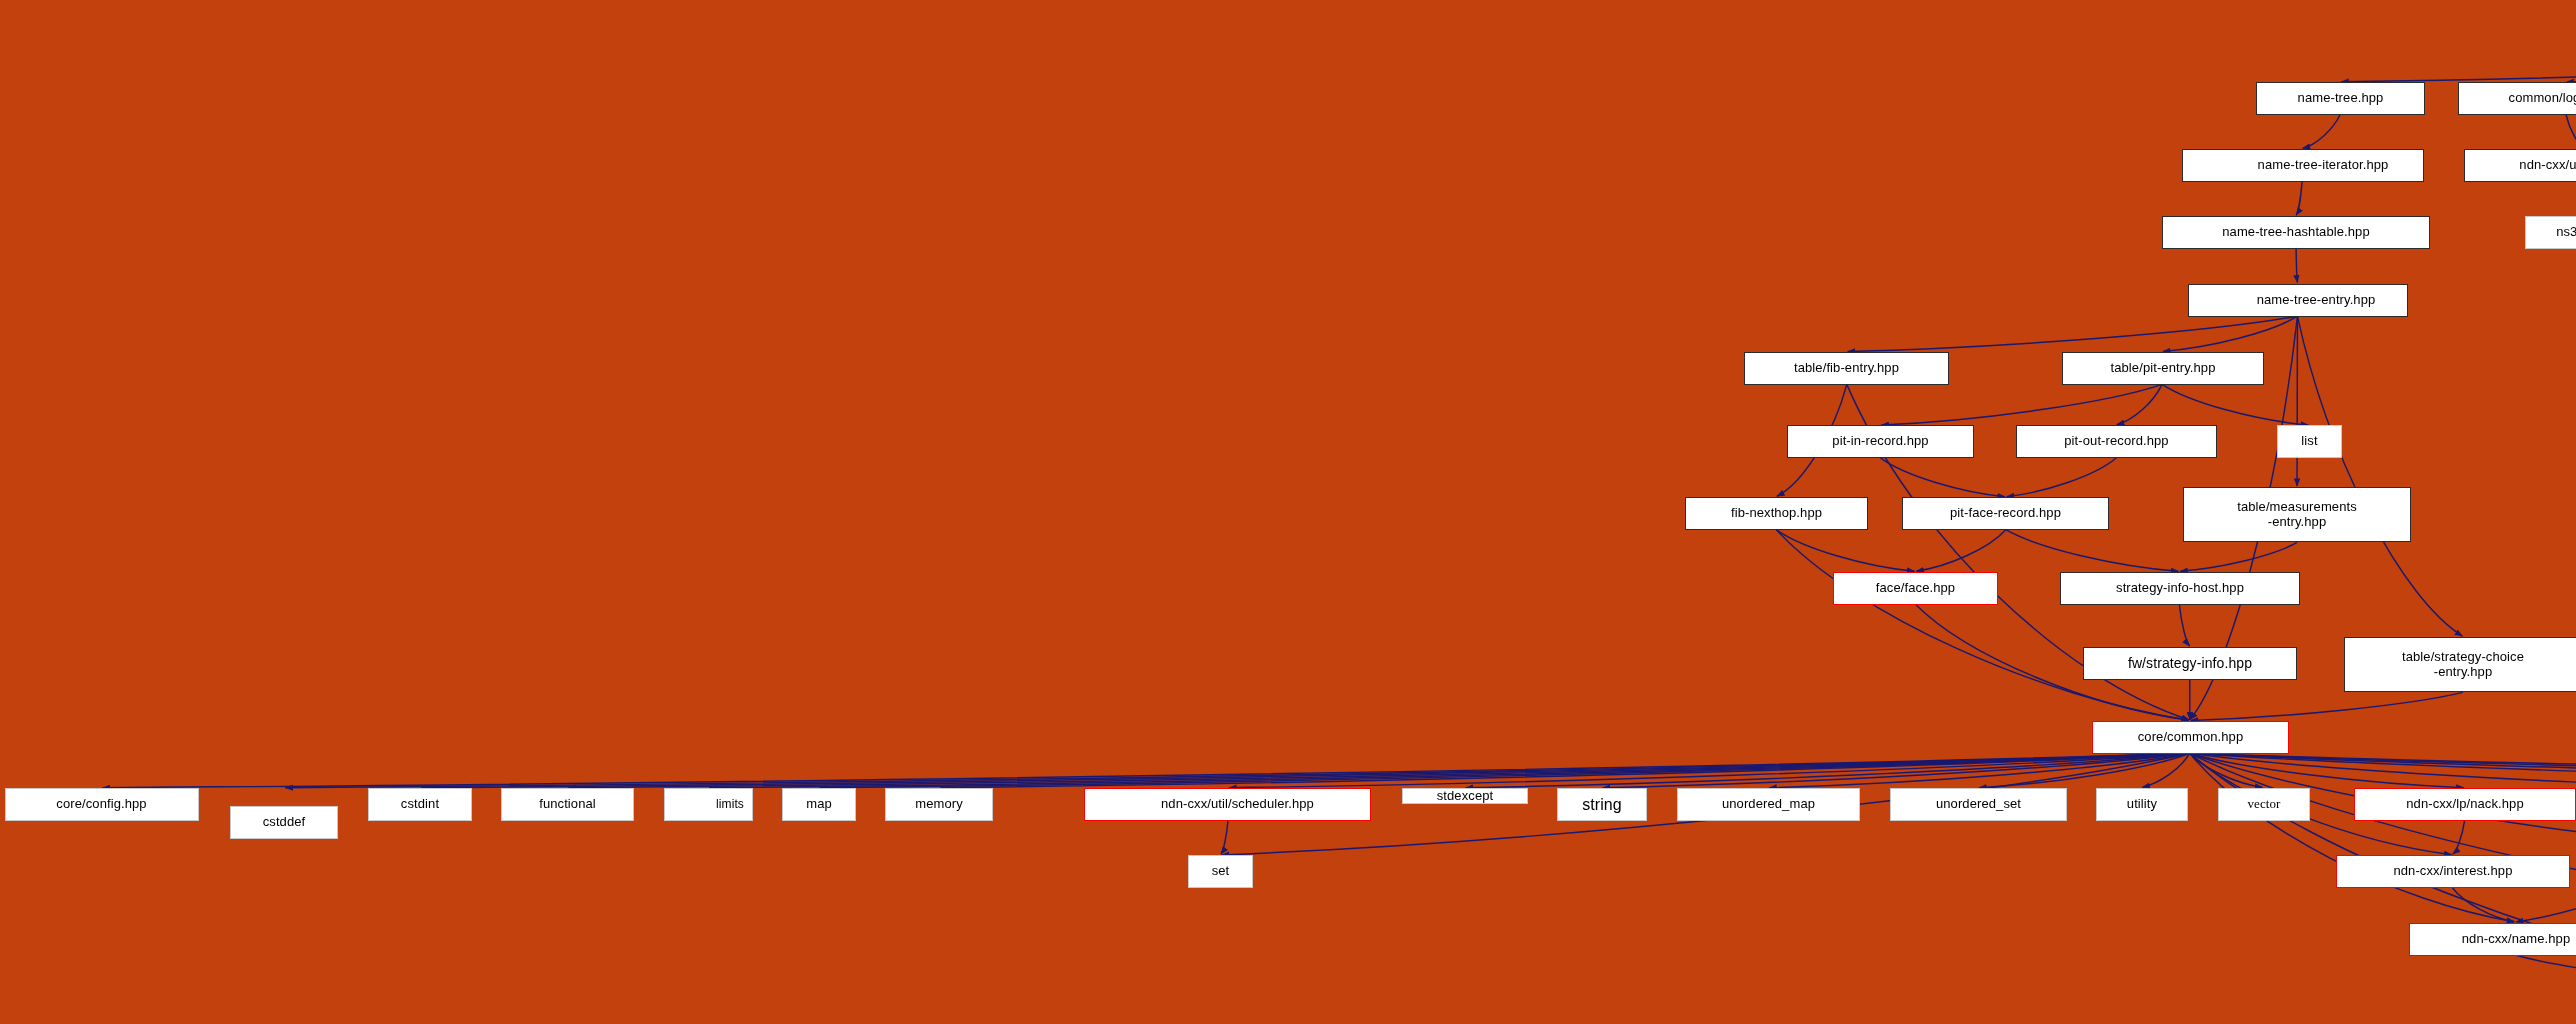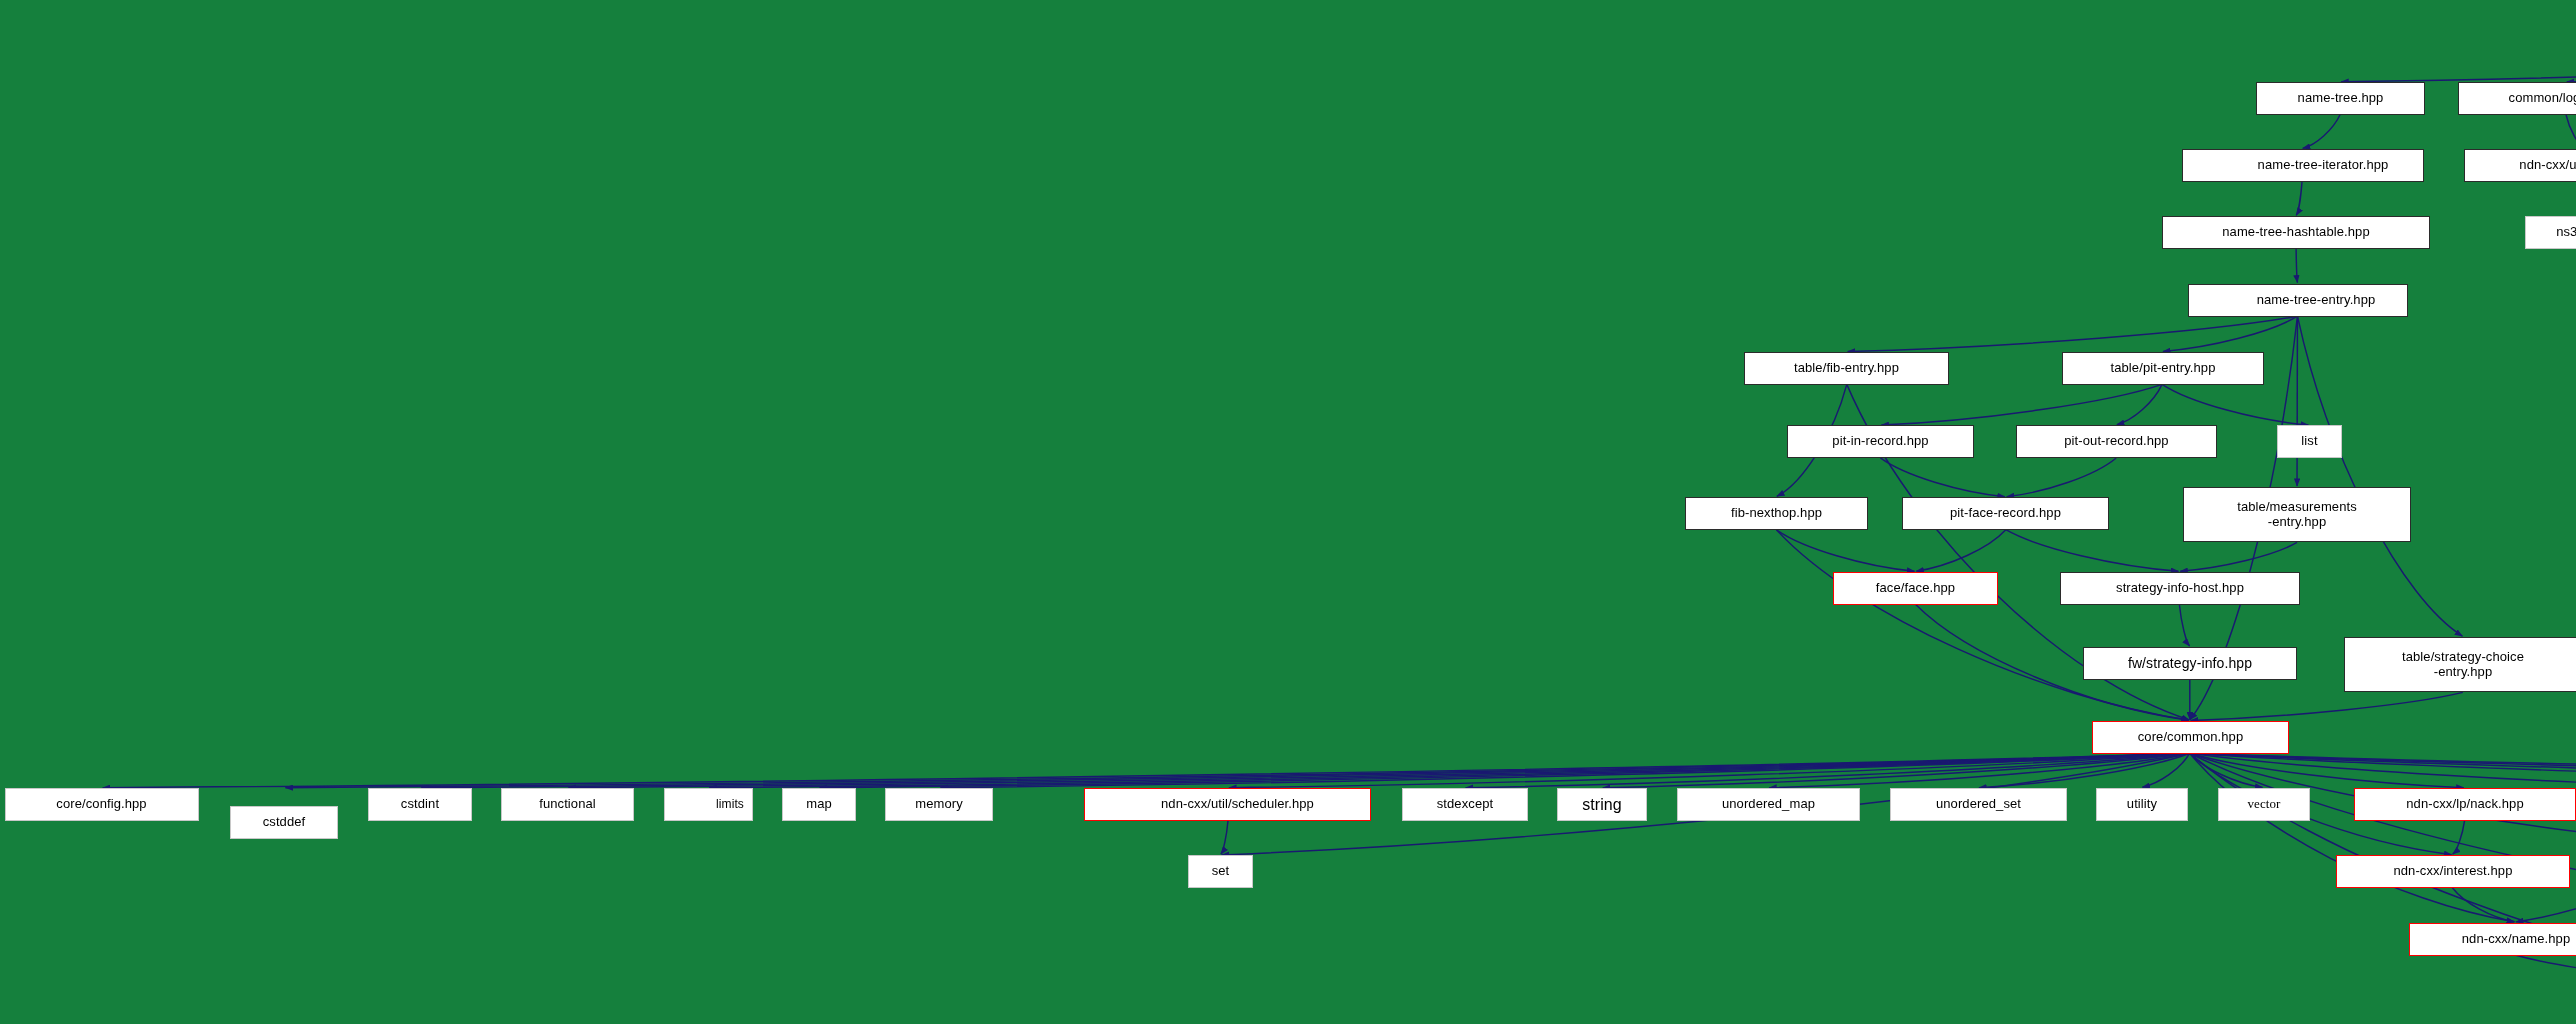--- a/index.html
+++ b/index.html
@@ -4,21 +4,21 @@
 <style>
   html, body {
     margin: 0;
     padding: 0;
     background: #ffffff;
   }
   #graph-root {
     position: relative;
     width: 2576px;
     height: 1024px;
-    background: #15803d;
+    background: #c2410c;
     font-family: "Liberation Sans", sans-serif;
     overflow: hidden;
   }
   svg.edge-layer {
     position: absolute;
     left: 0;
     top: 0;
     width: 2576px;
     height: 1024px;
     pointer-events: none;
@@ -141,21 +141,21 @@
 -entry.hpp</div>
       <div class="gnode red" style="left: 2092px; top: 721px; width: 197px; height: 33px; font-size: 13px;">core/common.hpp</div>
       <div class="gnode plain" style="left: 4.5px; top: 788px; width: 194px; height: 33px; font-size: 13px;">core/config.hpp</div>
       <div class="gnode plain" style="left: 230px; top: 788px; width: 108px; height: 33px; font-size: 13px; margin-top: 18px;">cstddef</div>
       <div class="gnode plain" style="left: 368px; top: 788px; width: 104px; height: 33px; font-size: 13px;">cstdint</div>
       <div class="gnode plain" style="left: 501px; top: 788px; width: 133px; height: 33px; font-size: 13px;">functional</div>
       <div class="gnode plain" style="left: 664px; top: 788px; width: 89px; height: 33px; font-size: 12px; padding-left: 43px;">limits</div>
       <div class="gnode plain" style="left: 782px; top: 788px; width: 74px; height: 33px; font-size: 13px;">map</div>
       <div class="gnode plain" style="left: 885px; top: 788px; width: 108px; height: 33px; font-size: 13px;">memory</div>
       <div class="gnode red" style="left: 1084px; top: 788px; width: 287px; height: 33px; font-size: 13px; padding-left: 20px;">ndn-cxx/util/scheduler.hpp</div>
-      <div class="gnode plain" style="left: 1402px; top: 788px; width: 126px; height: 33px; font-size: 13px;">stdexcept</div>
+      <div class="gnode plain" style="left: 1402px; top: 788px; width: 126px; height: 16px; font-size: 13px;">stdexcept</div>
       <div class="gnode plain" style="left: 1557px; top: 788px; width: 90px; height: 33px; font-size: 16px;">string</div>
       <div class="gnode plain" style="left: 1677px; top: 788px; width: 183px; height: 33px; font-size: 13px;">unordered_map</div>
       <div class="gnode plain" style="left: 1890px; top: 788px; width: 177px; height: 33px; font-size: 13px;">unordered_set</div>
       <div class="gnode plain" style="left: 2096px; top: 788px; width: 92px; height: 33px; font-size: 13px;">utility</div>
       <div class="gnode plain" style="left: 2218px; top: 788px; width: 92px; height: 33px; font-size: 13px; font-family: Liberation Serif, serif;">vector</div>
       <div class="gnode red" style="left: 2354px; top: 788px; width: 222px; height: 33px; font-size: 13px;">ndn-cxx/lp/nack.hpp</div>
       <div class="gnode plain" style="left: 1188px; top: 855px; width: 65px; height: 33px; font-size: 13px;">set</div>
       <div class="gnode red" style="left: 2336px; top: 855px; width: 234px; height: 33px; font-size: 13px;">ndn-cxx/interest.hpp</div>
       <div class="gnode red" style="left: 2409px; top: 923px; width: 214px; height: 33px; font-size: 13px;">ndn-cxx/name.hpp</div>
     </div>

